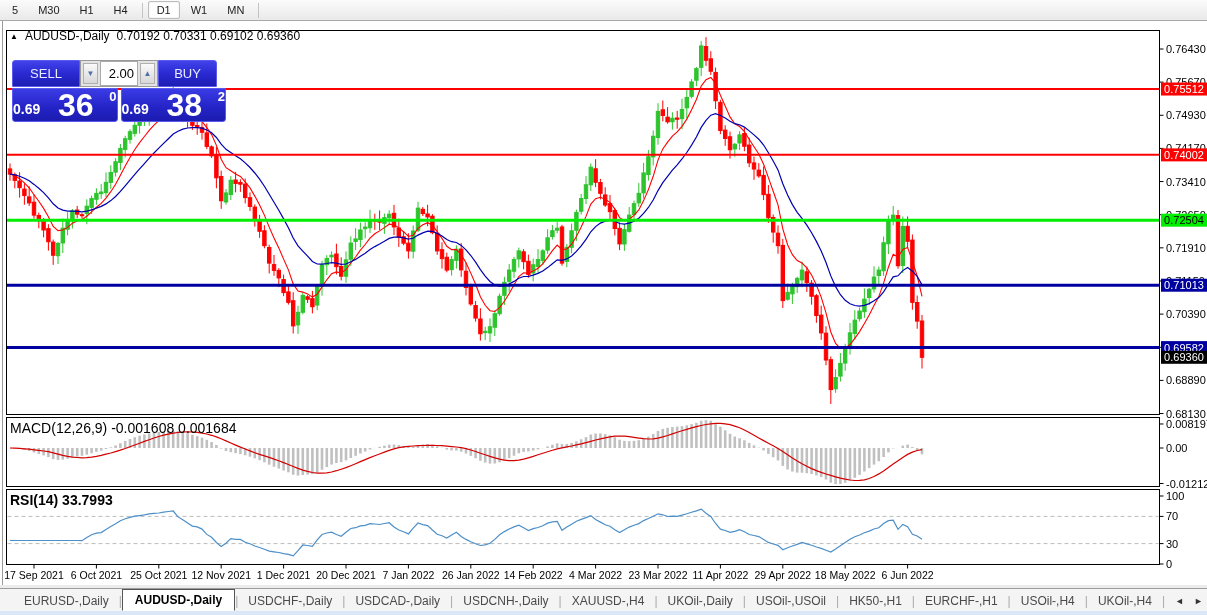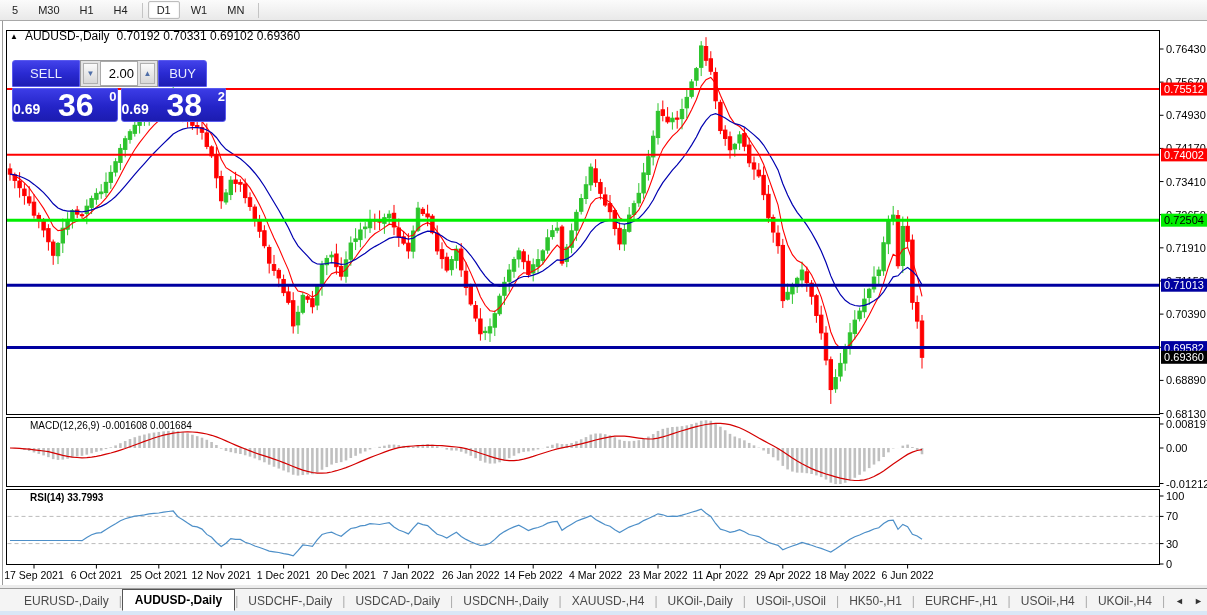--- a/index.html
+++ b/index.html
@@ -11,30 +11,30 @@
   .tf-sep{width:1px;height:15px;background:#c4c4c4;margin:0 4px;}
   
   #client{position:absolute;left:0;top:21px;width:1207px;height:567px;background:#fff;}
   #chart-title{position:absolute;left:10px;top:8px;font-size:12px;color:#000;display:flex;gap:7px;align-items:center;z-index:5;}
   #collapse-arrow{font-size:8px;color:#000;}
   
   #trade-panel{position:absolute;left:12px;top:23px;width:214px;z-index:6;}
   #tp-row1{display:flex;height:27px;margin-top:16px;}
   .tp-btn{background:linear-gradient(180deg,#4242ea 0%,#2a2ad2 50%,#1d1db4 100%);border:1px solid #5a5aee;color:#e8ecff;font-size:13px;display:flex;align-items:center;justify-content:center;box-sizing:border-box;}
   #sell-btn{width:68px;border-radius:3px 0 0 0;}
-  #buy-btn{width:49px;border-radius:0 3px 0 0;}
+  #buy-btn{width:59px;border-radius:0 3px 0 0;}
   #vol-box{width:78px;background:#e3e3e3;border:1px solid #9a9a9a;box-sizing:border-box;display:flex;align-items:stretch;}
   .vol-arrow{width:19px;background:linear-gradient(#fafafa,#d8d8d8);border:1px solid #b0b0b0;font-size:8px;color:#4f6fa8;display:flex;align-items:center;justify-content:center;margin:2px;}
   #vol-input{flex:1;width:30px;border:1px solid #aaa;font-size:13px;text-align:right;padding:8px 3px;font-family:"Liberation Sans",sans-serif;}
   #tp-row2{display:flex;gap:3px;margin-top:1px;height:34px;}
   .quote-box{flex:1;background:linear-gradient(180deg,#3c3ce6 0%,#2424c8 55%,#1c1cb0 100%);border:1px solid #5a5aee;border-radius:0 0 3px 3px;color:#fff;display:flex;align-items:flex-end;justify-content:space-between;padding-bottom:1px;}
   .q-small{font-size:14px;font-weight:bold;margin-bottom:3px;}
   .q-big{font-size:32px;font-weight:bold;line-height:30px;margin-left:2px;margin-top:44px;}
   .q-sup{font-size:13px;font-weight:bold;align-self:flex-start;margin-top:0px;}
-  .ind-label{position:absolute;font-size:10px;color:#000;z-index:4;margin-left:20px;}
+  .ind-label{position:absolute;font-size:14px;color:#000;z-index:4;}
   #macd-label{left:10px;top:399px;}
   #rsi-label{left:10px;top:471px;font-weight:bold;}
   
   #tab-strip-top{position:absolute;left:0;top:585px;width:1207px;height:3px;background:#ececec;}
   #tab-bar{position:absolute;left:0;top:588px;width:1207px;height:25px;background:#f4f4f4;border-top:1px solid #9d9d9d;display:flex;align-items:center;box-sizing:border-box;padding-left:14px;}
   .tab{font-size:12px;color:#4a4a4a;padding:3px 10px;white-space:nowrap;cursor:default;}
   .tab.active{background:#fff;border:1px solid #555;border-bottom:1px solid #fff;color:#000;font-weight:bold;position:relative;top:-1px;padding:3px 12px;}
   .tab-sep{color:#aaa;font-size:12px;}
   #tab-scroll{margin-left:auto;margin-right:6px;display:flex;gap:10px;align-items:center;}
   .tab-arrow{font-size:9px;color:#333;}

